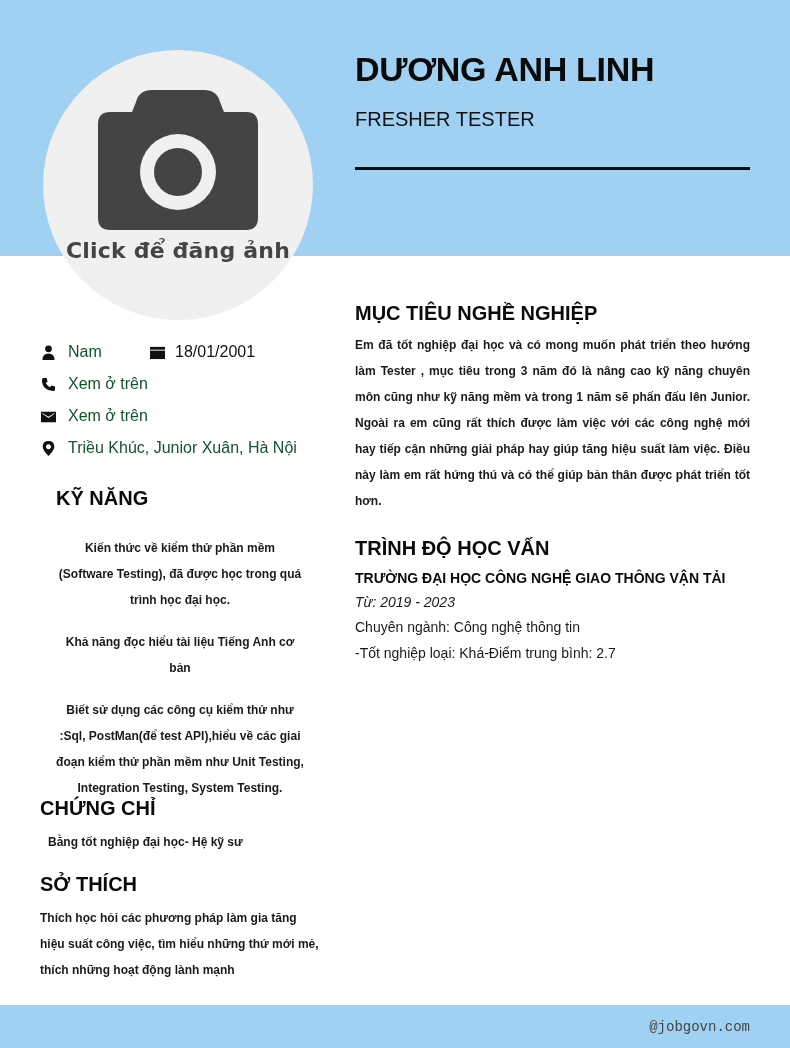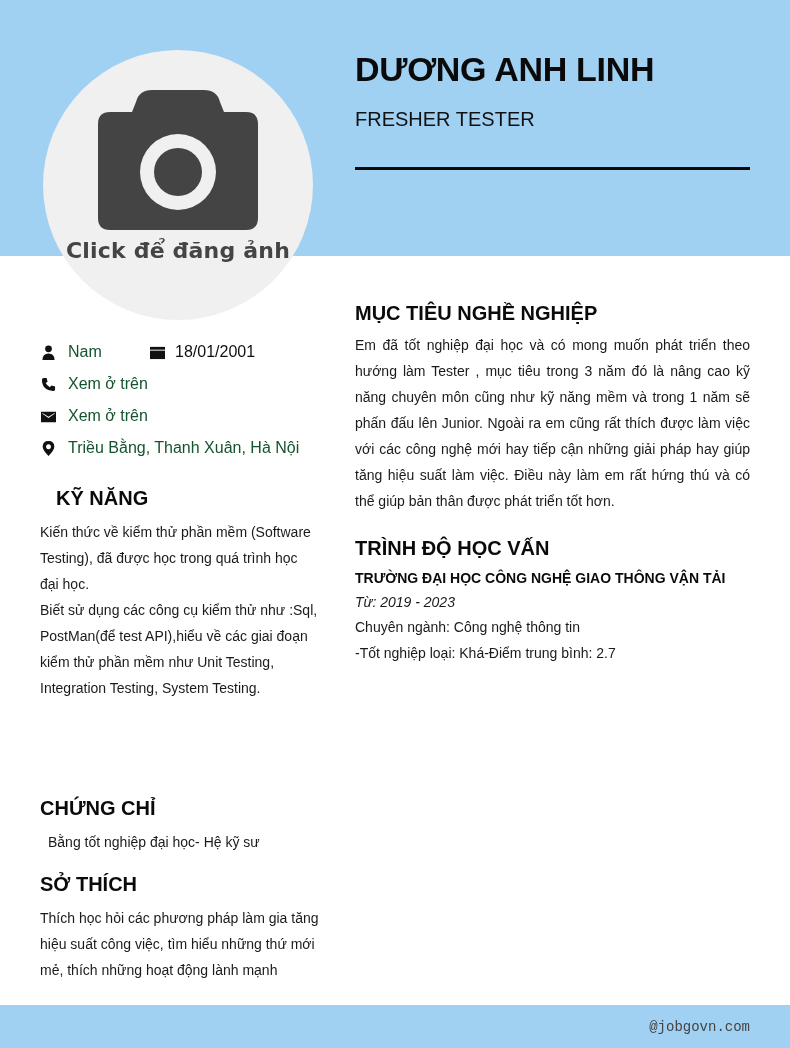--- a/index.html
+++ b/index.html
@@ -19,22 +19,22 @@
   .header-rule { position: absolute; left: 355px; top: 167px; width: 395px; height: 3px; background: #0a0a0a; }
 
   .info { position: absolute; left: 40px; font-size: 16px; color: #14532d; display: flex; align-items: center; }
   .info .ico { width: 16px; height: 16px; display: inline-flex; align-items: center; justify-content: center; margin-right: 12px; }
   .info svg { width: 15px; height: 15px; fill: #111; }
   .info-birth { position: absolute; left: 150px; top: 343px; font-size: 16px; display: flex; align-items: center; }
   .info-birth .ico { width: 16px; height: 16px; margin-right: 9px; display: inline-flex; align-items: center; }
   .info-birth svg { width: 15px; height: 15px; fill: #111; }
 
   .sec-title { position: absolute; font-size: 20px; font-weight: bold; color: #0a0a0a; }
-  .body-text { position: absolute; font-size: 14px; line-height: 26px; color: #1a1a1a; }
-  .body-text p { margin: 0; }
+  .body-text { position: absolute; font-size: 12px; line-height: 26px; color: #1a1a1a; font-weight: bold; }
+  .body-text p { margin: 16px; text-align: center; }
   .justify { text-align: justify; }
 
   .edu-school { position: absolute; left: 355px; top: 570px; font-size: 14px; font-weight: bold; color: #0a0a0a; }
   .edu-years { position: absolute; left: 355px; top: 594px; font-size: 14px; font-style: italic; color: #1a1a1a; }
   .edu-major { position: absolute; left: 355px; top: 619px; font-size: 14px; color: #1a1a1a; }
   .edu-grade { position: absolute; left: 355px; top: 645px; font-size: 14px; color: #1a1a1a; }
 </style>
 </head>
 <body>
 
@@ -86,26 +86,27 @@
       </svg>
   </span>
   <span>Xem ở trên</span>
 </div>
 <div class="info" style="top:439px;">
   <span class="ico">
     <svg viewBox="0 0 16 18">
         <path d="M8 0 Q15 0 15 7 Q15 11 8 18 Q1 11 1 7 Q1 0 8 0 Z M8 4 A3 3 0 1 0 8.01 4 Z" fill-rule="evenodd"></path>
       </svg>
   </span>
-  <span>Triều Bằng, Thanh Xuân, Hà Nội</span>
+  <span>Triều Khúc, Junior Xuân, Hà Nội</span>
 </div>
 
 <div class="sec-title" style="left:56px; top:487px;">KỸ NĂNG</div>
 <div class="body-text" style="left:40px; top:519px; width:280px;">
   <p>Kiến thức về kiểm thử phần mềm (Software Testing), đã được học trong quá trình học đại học.</p>
+  <p>Khả năng đọc hiểu tài liệu Tiếng Anh cơ bản</p>
   <p>Biết sử dụng các công cụ kiểm thử như :Sql, PostMan(để test API),hiểu về các giai đoạn kiểm thử phần mềm như Unit Testing, Integration Testing, System Testing.</p>
 </div>
 
 <div class="sec-title" style="left:40px; top:797px;">CHỨNG CHỈ</div>
 <div class="body-text" style="left:48px; top:829px; width:280px;">Bằng tốt nghiệp đại học- Hệ kỹ sư</div>
 
 <div class="sec-title" style="left:40px; top:873px;">SỞ THÍCH</div>
 <div class="body-text" style="left:40px; top:905px; width:280px;">Thích học hỏi các phương pháp làm gia tăng hiệu suất công việc, tìm hiểu những thứ mới mẻ, thích những hoạt động lành mạnh</div>
 
 <div class="sec-title" style="left:355px; top:302px;">MỤC TIÊU NGHỀ NGHIỆP</div>

